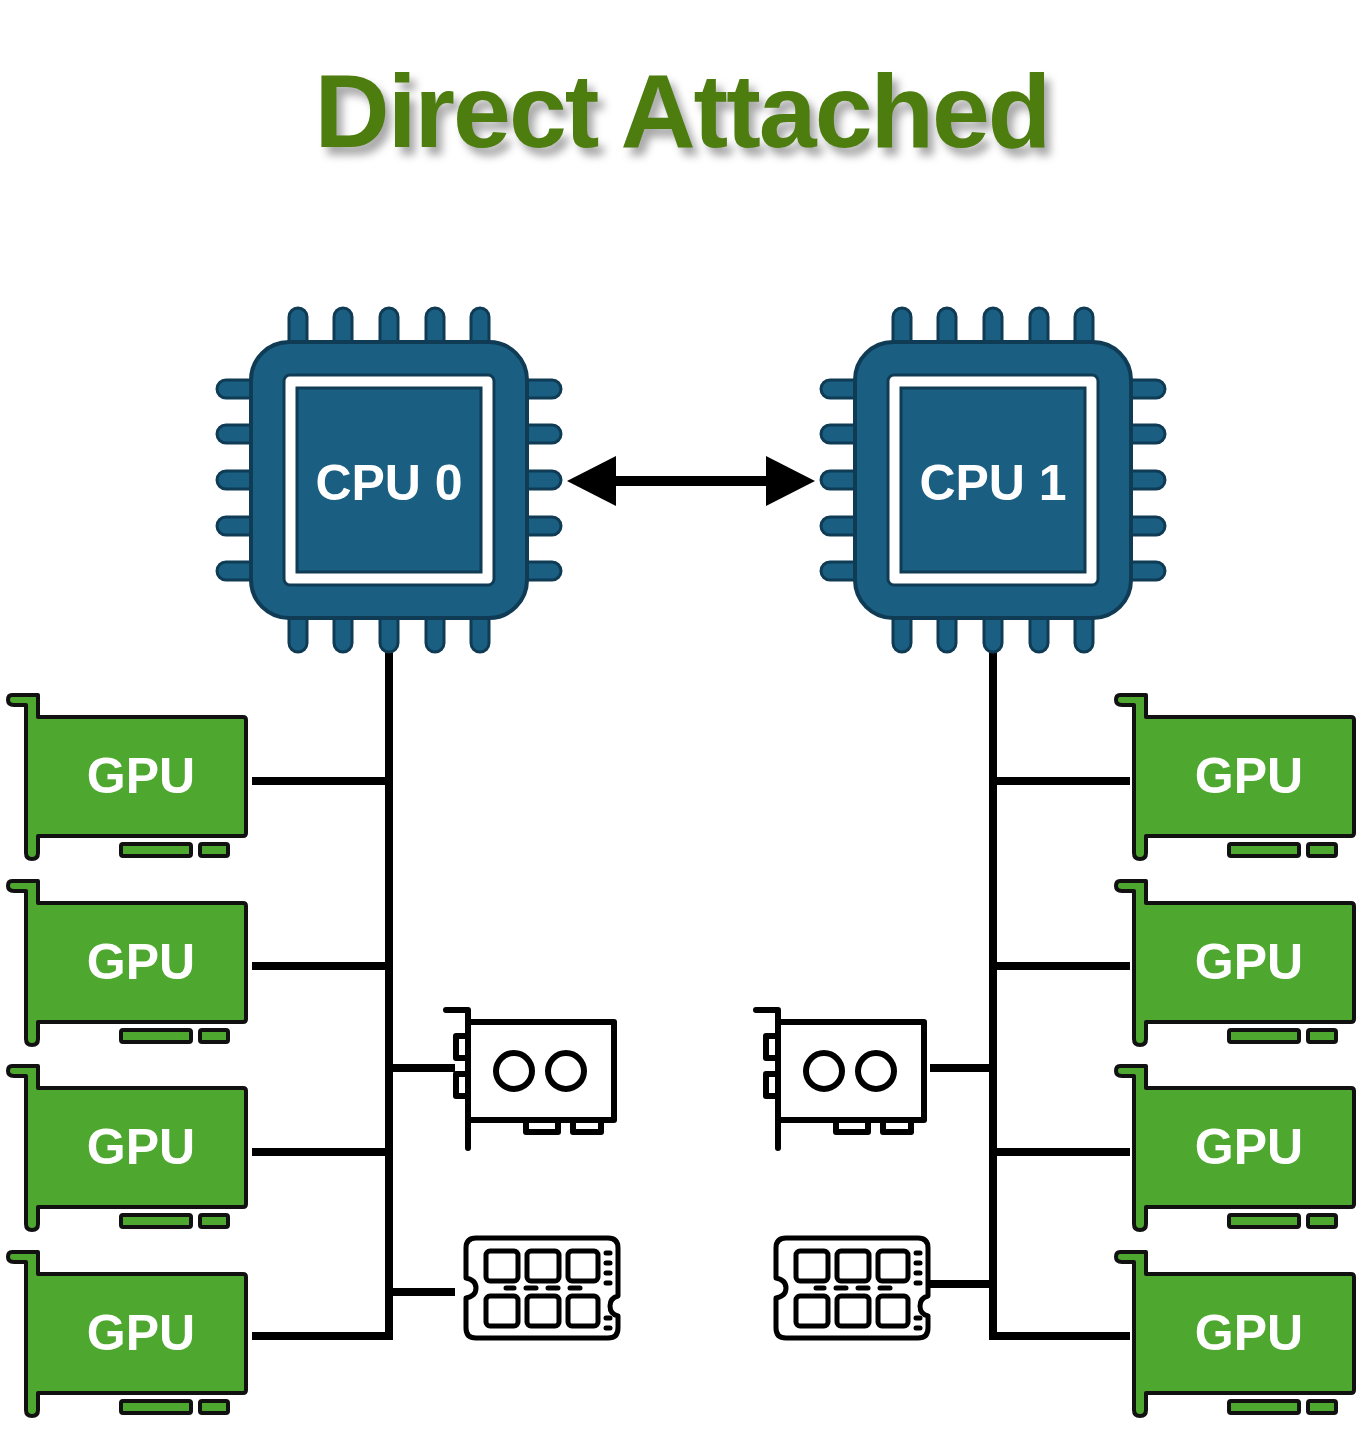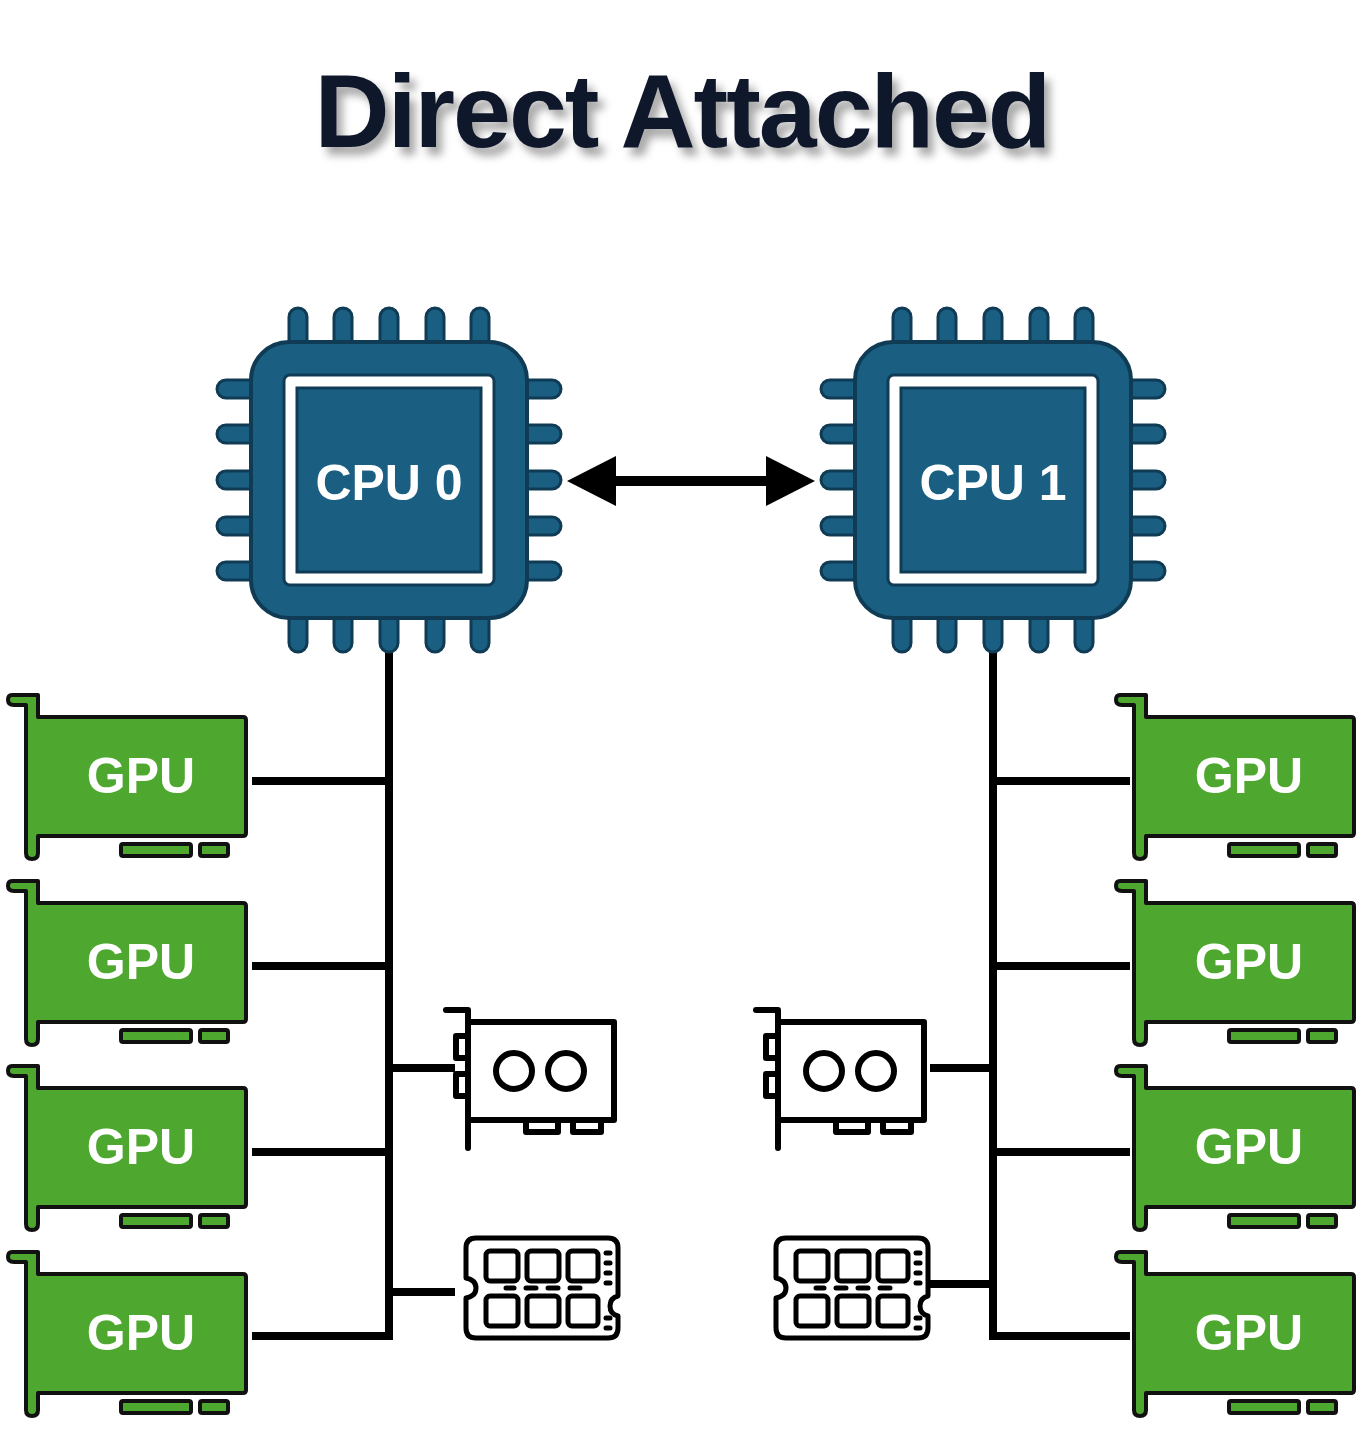--- a/index.html
+++ b/index.html
@@ -1,20 +1,20 @@
 <!DOCTYPE html>
 <html><head>
 <meta charset="utf-8">
 <style>
   html, body { margin: 0; padding: 0; background: #ffffff; }
   body { width: 1364px; height: 1431px; position: relative; overflow: hidden; }
   #title {
     position: absolute; left: 0; top: 52px; width: 1364px; text-align: center;
     font-family: "Liberation Sans", sans-serif; font-weight: bold; font-size: 104px;
-    color: #0f172a; letter-spacing: -2px;
+    color: #4d7c0f; letter-spacing: -2px;
     text-shadow: 6px 8px 8px rgba(0,0,0,0.35);
   }
   svg#diagram { position: absolute; left: 0; top: 0; }
   .lbl { font-family: "Liberation Sans", sans-serif; font-weight: bold; fill: #ffffff; }
 </style>
 </head>
 <body>
 
 <div id="title">Direct Attached</div>
 

